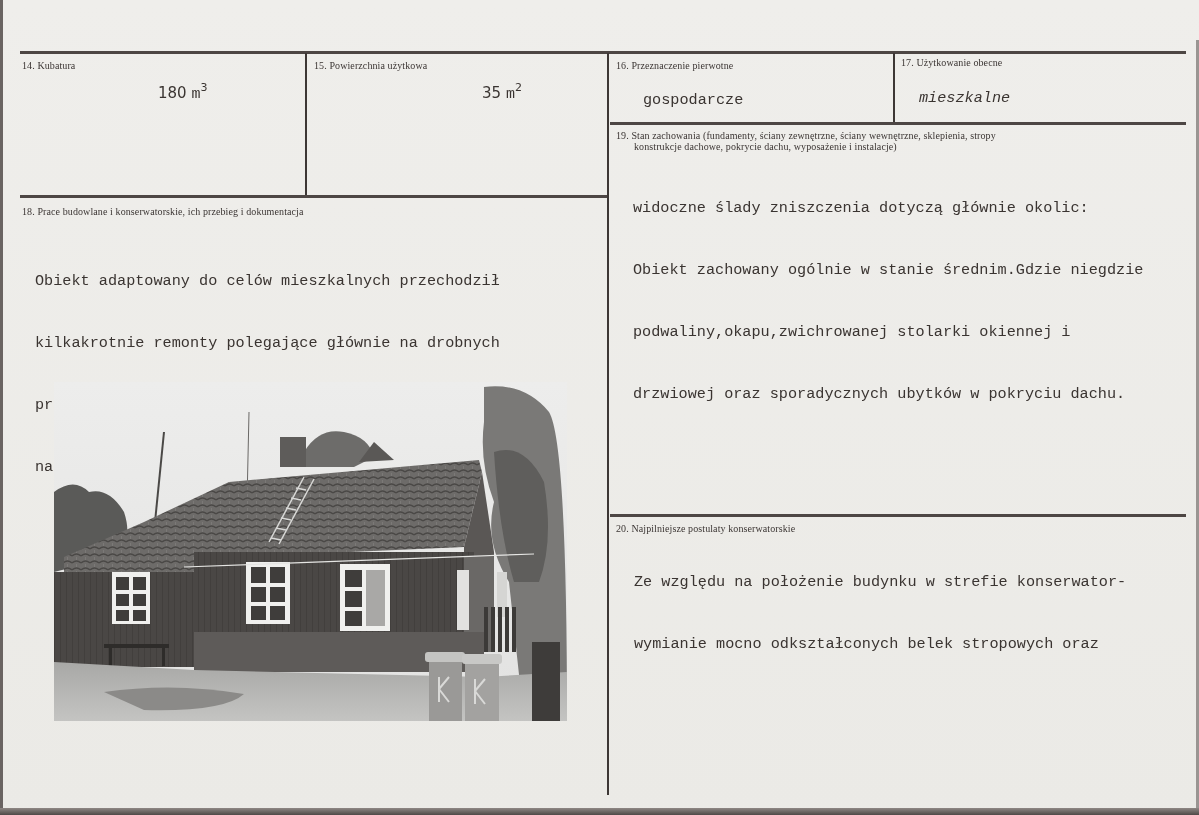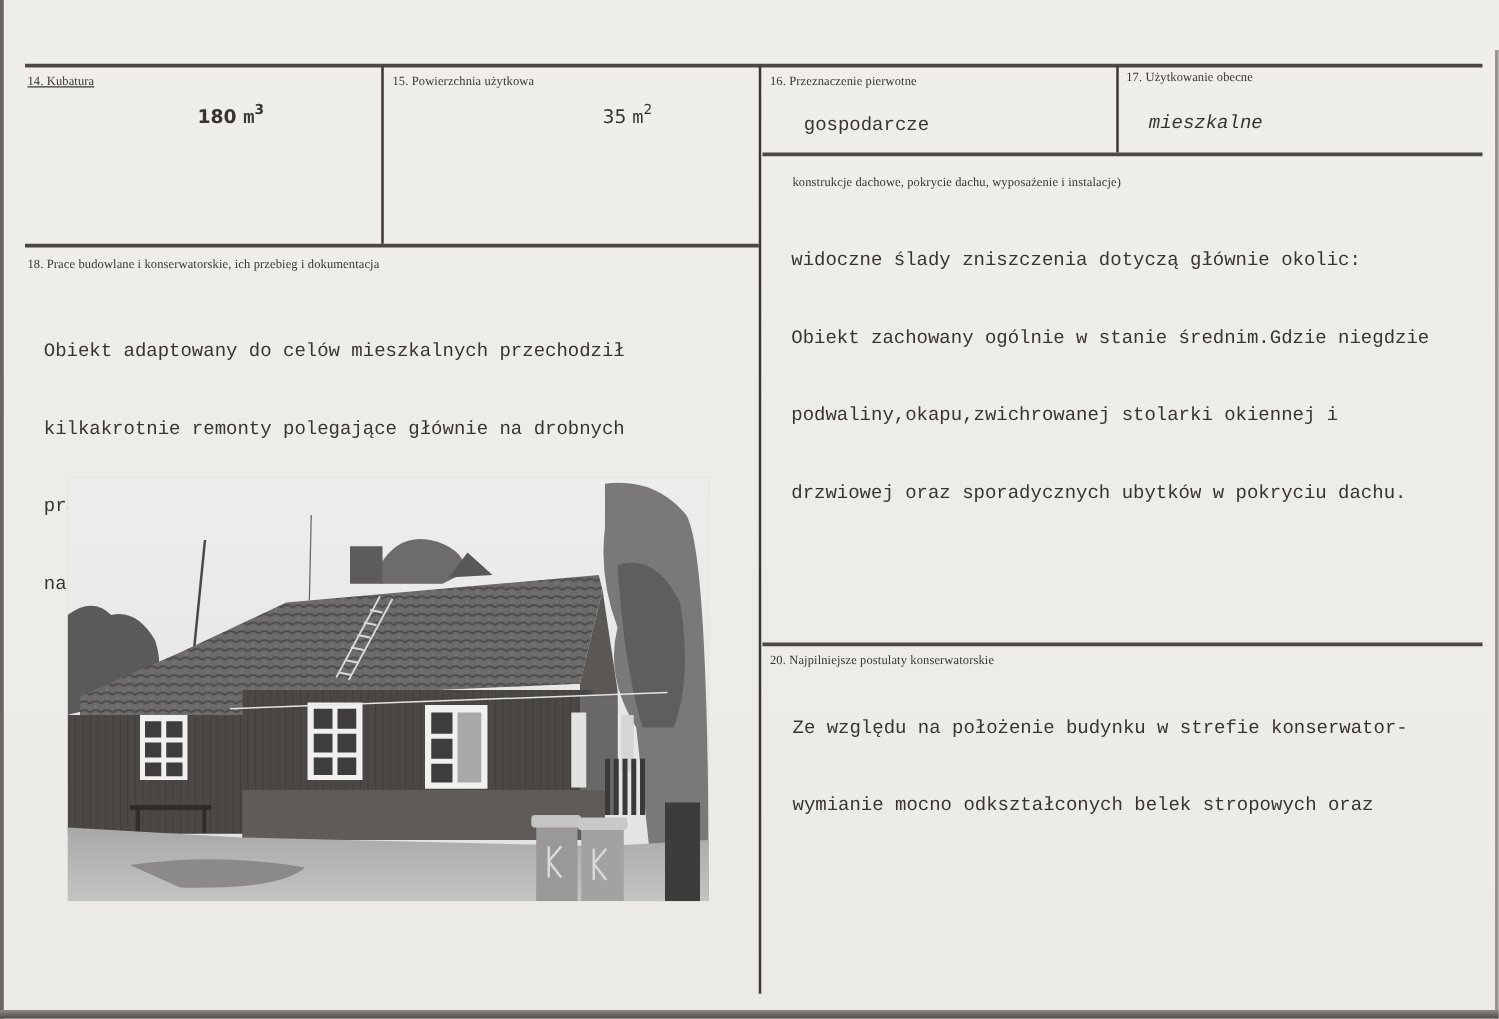--- a/index.html
+++ b/index.html
@@ -114,38 +114,39 @@
 
   <div class="hline" style="left:20px; top:51px; width:1166px;"></div>
   <div class="hline" style="left:20px; top:195px; width:587px;"></div>
   <div class="hline" style="left:610px; top:122px; width:576px;"></div>
   <div class="hline" style="left:610px; top:514px; width:576px;"></div>
 
   <div class="vline" style="left:305px; top:53px; height:142px;"></div>
   <div class="vline" style="left:607px; top:53px; height:742px;"></div>
   <div class="vline" style="left:893px; top:53px; height:69px;"></div>
 
-  <div class="label" style="left:22px; top:60px;text-decoration:underline;">14. Kubatura</div>
-  <div class="measure" style="left:158px; top:84px;font-weight:bold;">
+  <div class="label" style="left:22px; top:60px;">14. Kubatura</div>
+  <div class="measure" style="left:158px; top:84px;">
     <span>180</span>
     <span class="unit">m</span><sup>3</sup>
   </div>
 
   <div class="label" style="left:314px; top:60px;">15. Powierzchnia użytkowa</div>
   <div class="measure" style="left:482px; top:84px;">
     <span>35</span>
     <span class="unit">m</span><sup>2</sup>
   </div>
 
   <div class="label" style="left:616px; top:60px;">16. Przeznaczenie pierwotne</div>
   <div class="typed" style="left:643px; top:81px;">gospodarcze</div>
 
   <div class="label" style="left:901px; top:57px;">17. Użytkowanie obecne</div>
   <div class="typed" style="left:919px; top:79px;font-style:italic;">mieszkalne</div>
 
+  <div class="label" style="left:616px; top:130px;">19. Stan zachowania (fundamenty, ściany zewnętrzne, ściany wewnętrzne, sklepienia, stropy</div>
   <div class="label" style="left:634px; top:141px;">konstrukcje dachowe, pokrycie dachu, wyposażenie i instalacje)</div>
   <div class="typed-block" style="left:633px; top:159px;">
     <span class="line">widoczne ślady zniszczenia dotyczą głównie okolic:</span>
     <span class="line">Obiekt zachowany ogólnie w stanie średnim.Gdzie niegdzie</span>
     <span class="line">podwaliny,okapu,zwichrowanej stolarki okiennej i</span>
     <span class="line">drzwiowej oraz sporadycznych ubytków w pokryciu dachu.</span>
   </div>
 
   <div class="label" style="left:22px; top:206px;">18. Prace budowlane i konserwatorskie, ich przebieg i dokumentacja</div>
   <div class="typed-block" style="left:35px; top:232px;">

